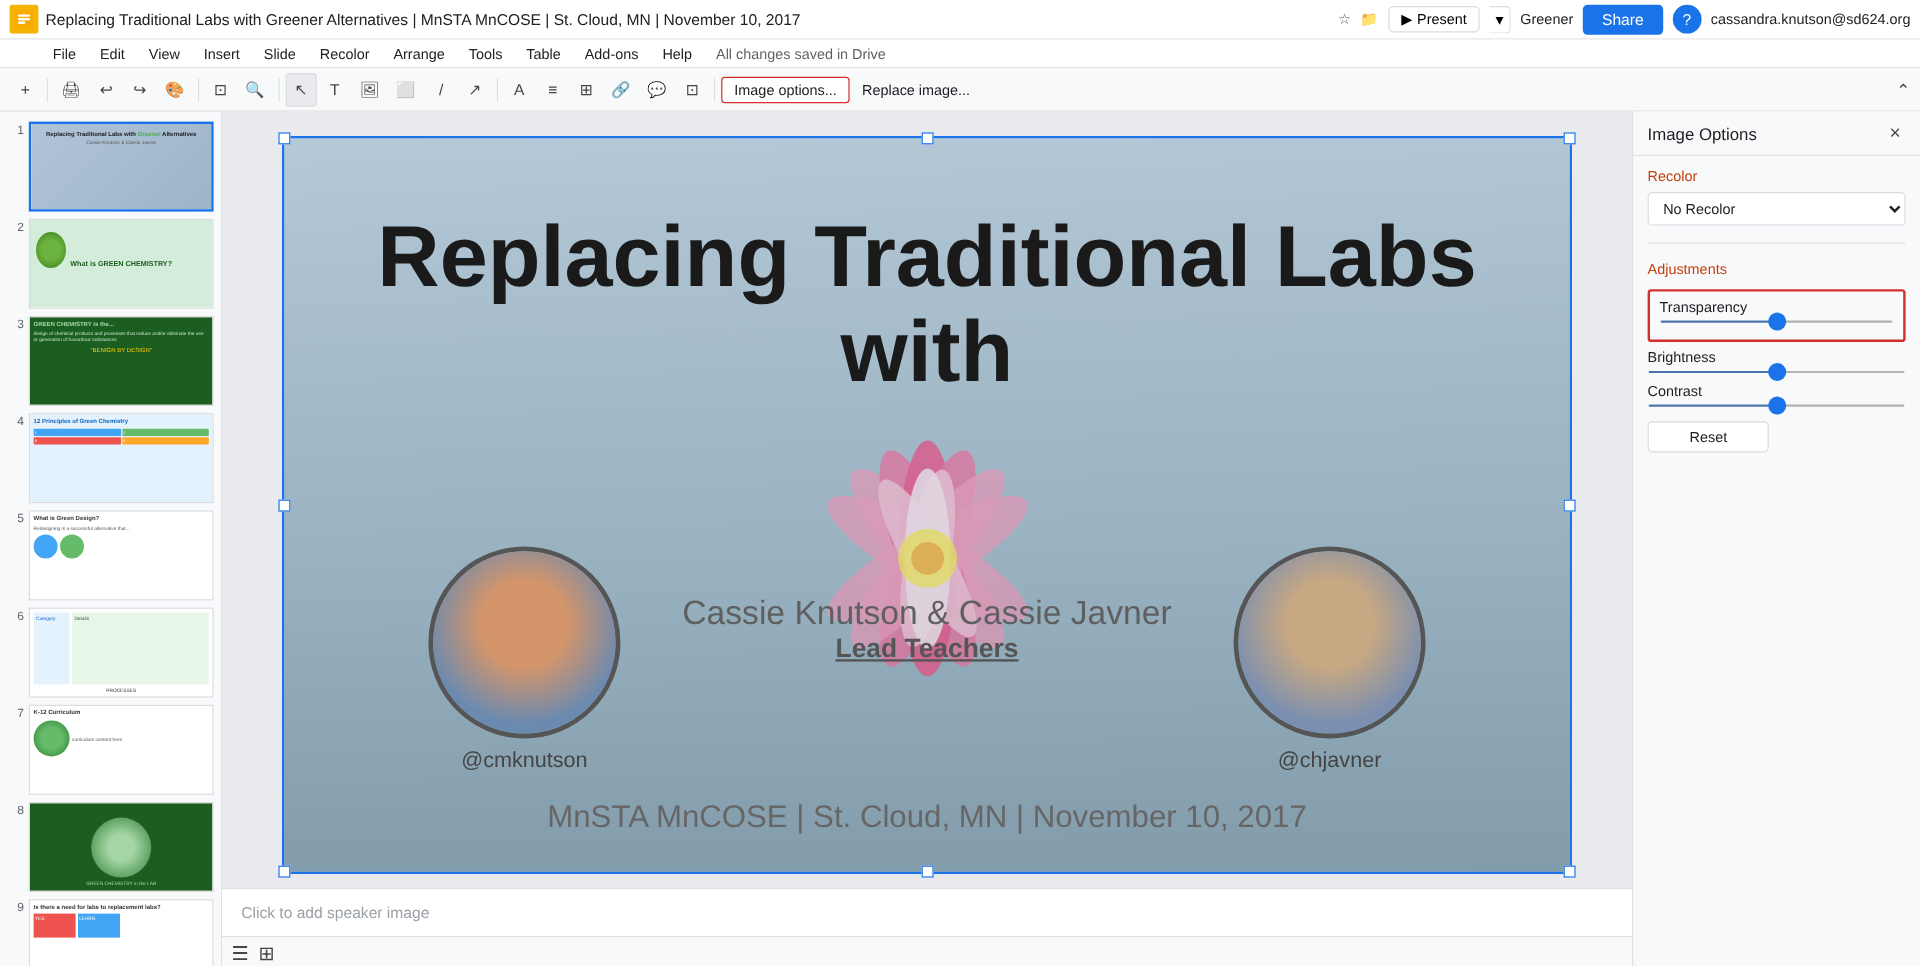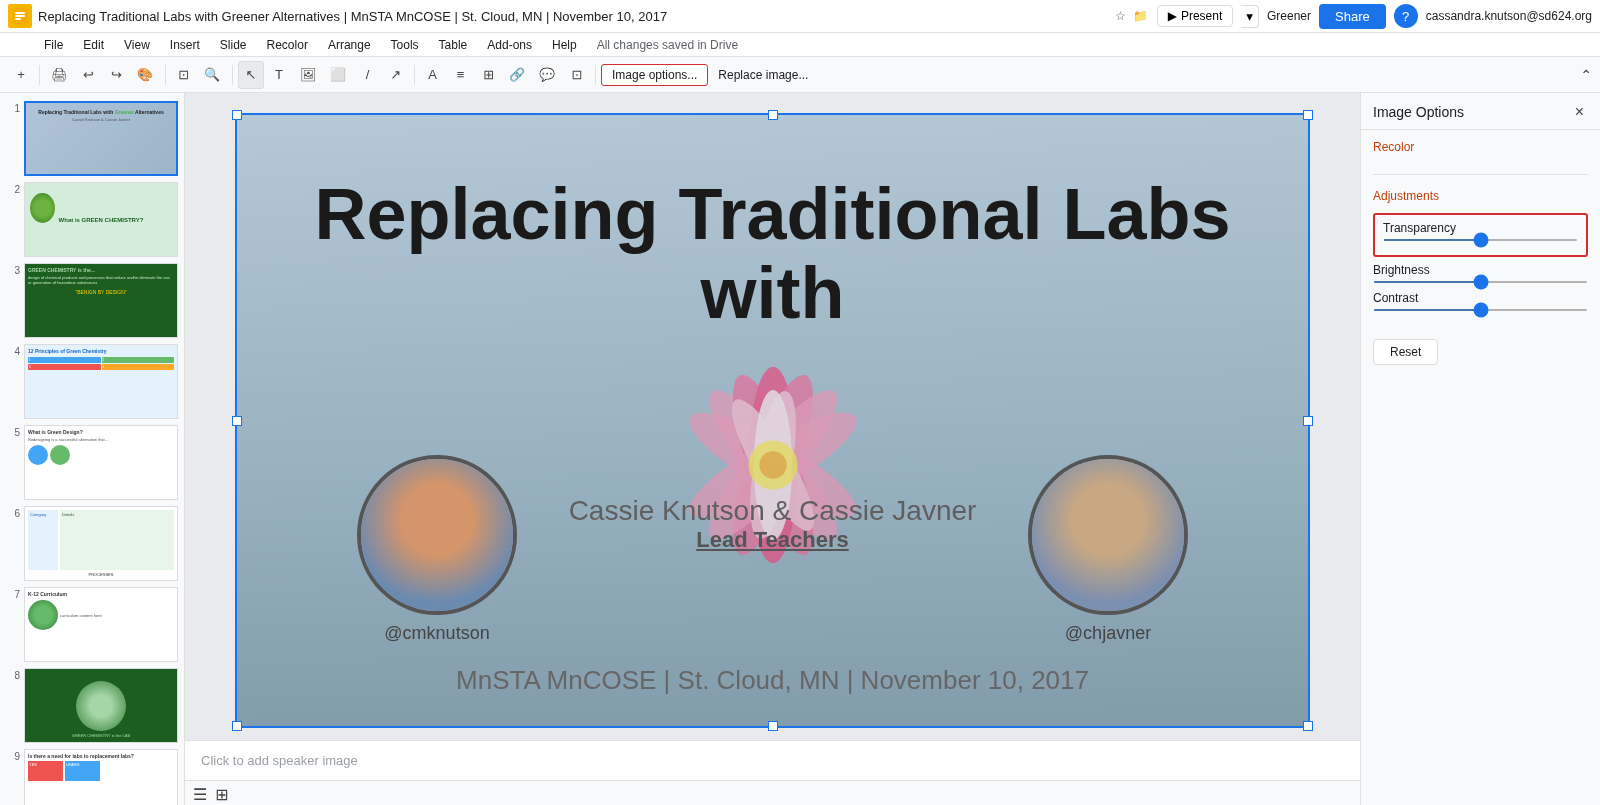--- a/index.html
+++ b/index.html
@@ -286,24 +286,24 @@
     .panel-slider {
       flex: 1; height: 2px; accent-color: #1a73e8;
       cursor: pointer;
     }
     .transparency-box {
       border: 2px solid #d32f2f;
       border-radius: 3px; padding: 6px 8px;
       margin-bottom: 6px;
     }
     .reset-btn {
-      padding: 5px 16px; background: white;
+      padding: 5px 34px; background: white;
       border: 1px solid #dadce0; border-radius: 4px;
       font-size: 12px; cursor: pointer; color: #202124;
-      margin-top: 20px;
+      margin-top: 4px;
     }
   </style>
 </head>
 <body>
 
 <div id="topbar">
   <div id="app-logo">
     <svg width="16" height="16" viewBox="0 0 16 16" fill="none">
       <rect width="16" height="16" rx="2" fill="#F9AB00"></rect>
       <rect x="3" y="4" width="10" height="2" rx="1" fill="white"></rect>
@@ -566,20 +566,23 @@
   </div>
 
   <div id="right-panel">
     <div id="right-panel-header">
       <span id="right-panel-title">Image Options</span>
       <button id="close-panel-btn">×</button>
     </div>
 
     <div class="panel-section">
       <div class="panel-label">Recolor</div>
+      <select class="panel-select">
+        <option>No Recolor</option>
+      </select>
     </div>
 
     <div class="panel-divider"></div>
 
     <div class="panel-section">
       <div class="panel-label" style="font-weight:400;margin-bottom:10px;">Adjustments</div>
 
       
       <div class="transparency-box">
         <div class="panel-sublabel">Transparency</div>

